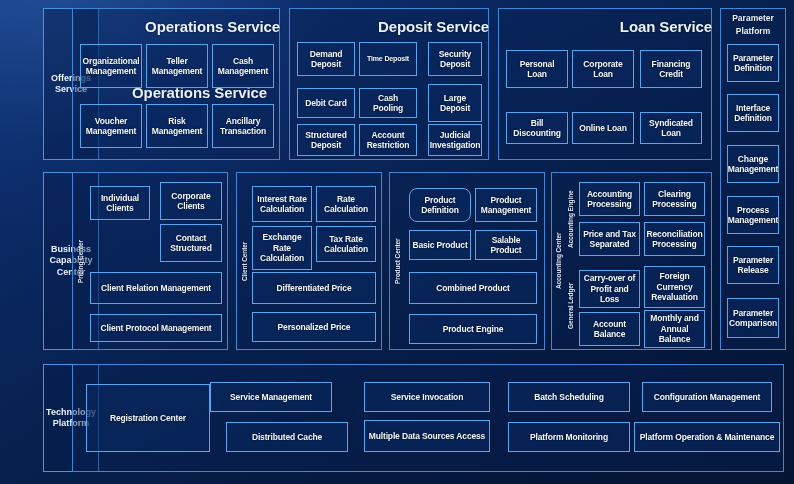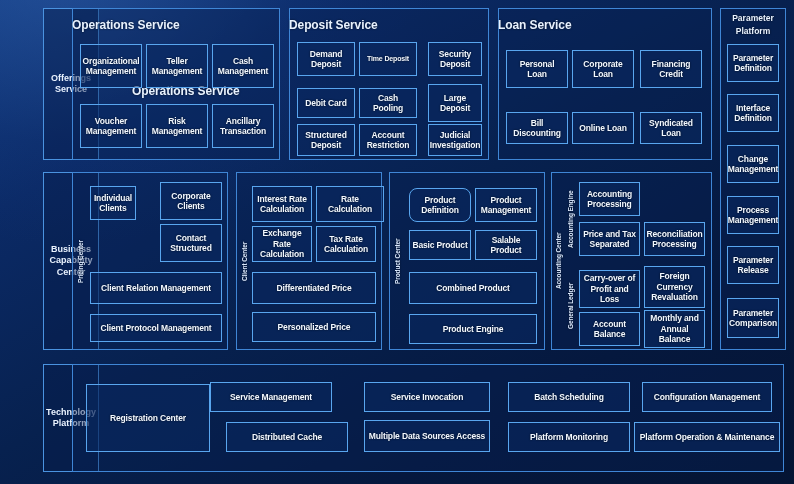--- a/index.html
+++ b/index.html
@@ -47,22 +47,22 @@
     line-height: 1.22;
     padding: 1px 2px;
     letter-spacing: -0.15px;
     text-shadow: 0 0 2px rgba(0,0,0,0.75);
   }
   .leaf.sm { font-size: 7px; }
   .grouptitle {
     position: absolute;
     color: #e8f2ff;
     font-weight: bold;
-    font-size: 12px;
-    text-align: left;
+    font-size: 15px;
+    text-align: right;
     letter-spacing: -0.1px;
     text-shadow: 0 0 2px rgba(0,0,0,0.7);
     white-space: nowrap;
   }
   .vlabel {
     position: absolute;
     color: #dceaff;
     font-weight: bold;
     font-size: 6.5px;
     letter-spacing: -0.1px;
@@ -124,52 +124,53 @@
   <div class="leaf" style="left:640px; top:50px; width:62px; height:38px;">Financing Credit</div>
   <div class="leaf" style="left:506px; top:112px; width:62px; height:32px;">Bill Discounting</div>
   <div class="leaf" style="left:572px; top:112px; width:62px; height:32px;">Online Loan</div>
   <div class="leaf" style="left:640px; top:112px; width:62px; height:32px;">Syndicated Loan</div>
 
   <div class="railbox rail-label" style="left:8px; top:172px; width:56px; height:178px;">Business Capability Center</div>
 
   <div class="panel" style="left:72px; top:172px; width:156px; height:178px;"></div>
   <div class="vlabel" style="left:74px; top:172px; width:12px; height:178px;">Pricing Center</div>
 
-  <div class="leaf" style="left:90px; top:186px; width:46px; height:34px;">Individual Clients</div>
+  <div class="leaf" style="left:90px; top:186px; width:60px; height:34px;">Individual Clients</div>
   <div class="leaf" style="left:160px; top:182px; width:62px; height:38px;">Corporate Clients</div>
   <div class="leaf" style="left:160px; top:224px; width:62px; height:38px;">Contact Structured</div>
   <div class="leaf" style="left:90px; top:272px; width:132px; height:32px;">Client Relation Management</div>
   <div class="leaf" style="left:90px; top:314px; width:132px; height:28px;">Client Protocol Management</div>
 
   <div class="panel" style="left:236px; top:172px; width:146px; height:178px;"></div>
   <div class="vlabel" style="left:238px; top:172px; width:12px; height:178px;">Client Center</div>
 
   <div class="leaf" style="left:252px; top:186px; width:60px; height:36px;">Interest Rate Calculation</div>
-  <div class="leaf" style="left:316px; top:186px; width:68px; height:36px;">Rate Calculation</div>
-  <div class="leaf" style="left:252px; top:226px; width:60px; height:36px;">Exchange Rate Calculation</div>
+  <div class="leaf" style="left:316px; top:186px; width:60px; height:36px;">Rate Calculation</div>
+  <div class="leaf" style="left:252px; top:226px; width:60px; height:44px;">Exchange Rate Calculation</div>
   <div class="leaf" style="left:316px; top:226px; width:60px; height:36px;">Tax Rate Calculation</div>
   <div class="leaf" style="left:252px; top:272px; width:124px; height:32px;">Differentiated Price</div>
   <div class="leaf" style="left:252px; top:312px; width:124px; height:30px;">Personalized Price</div>
 
   <div class="panel" style="left:389px; top:172px; width:156px; height:178px;"></div>
   <div class="vlabel" style="left:391px; top:172px; width:12px; height:178px;">Product Center</div>
 
   <div class="leaf" style="left:409px; top:188px; width:62px; height:34px;border-radius:8px;">Product Definition</div>
   <div class="leaf" style="left:475px; top:188px; width:62px; height:34px;">Product Management</div>
   <div class="leaf" style="left:409px; top:230px; width:62px; height:30px;">Basic Product</div>
   <div class="leaf" style="left:475px; top:230px; width:62px; height:30px;">Salable Product</div>
   <div class="leaf" style="left:409px; top:272px; width:128px; height:32px;">Combined Product</div>
   <div class="leaf" style="left:409px; top:314px; width:128px; height:30px;">Product Engine</div>
 
   <div class="panel" style="left:551px; top:172px; width:161px; height:178px;"></div>
   <div class="vlabel" style="left:553px; top:172px; width:11px; height:178px;">Accounting Center</div>
   <div class="vlabel" style="left:564px; top:176px; width:12px; height:86px;">Accounting Engine</div>
   <div class="vlabel" style="left:564px; top:264px; width:12px; height:84px;">General  Ledger</div>
 
   <div class="leaf" style="left:579px; top:182px; width:61px; height:34px;">Accounting Processing</div>
+  <div class="leaf" style="left:644px; top:182px; width:61px; height:34px;">Clearing Processing</div>
   <div class="leaf" style="left:579px; top:222px; width:61px; height:34px;">Price and Tax Separated</div>
   <div class="leaf" style="left:644px; top:222px; width:61px; height:34px;">Reconciliation Processing</div>
   <div class="leaf" style="left:579px; top:270px; width:61px; height:38px;">Carry-over of Profit and Loss</div>
   <div class="leaf" style="left:644px; top:266px; width:61px; height:42px;">Foreign Currency Revaluation</div>
   <div class="leaf" style="left:579px; top:312px; width:61px; height:34px;">Account Balance</div>
   <div class="leaf" style="left:644px; top:310px; width:61px; height:38px;">Monthly and Annual Balance</div>
 
   <div class="railbox rail-label" style="left:8px; top:364px; width:56px; height:108px;">Technology Platform</div>
 
   <div class="panel" style="left:72px; top:364px; width:712px; height:108px;"></div>

